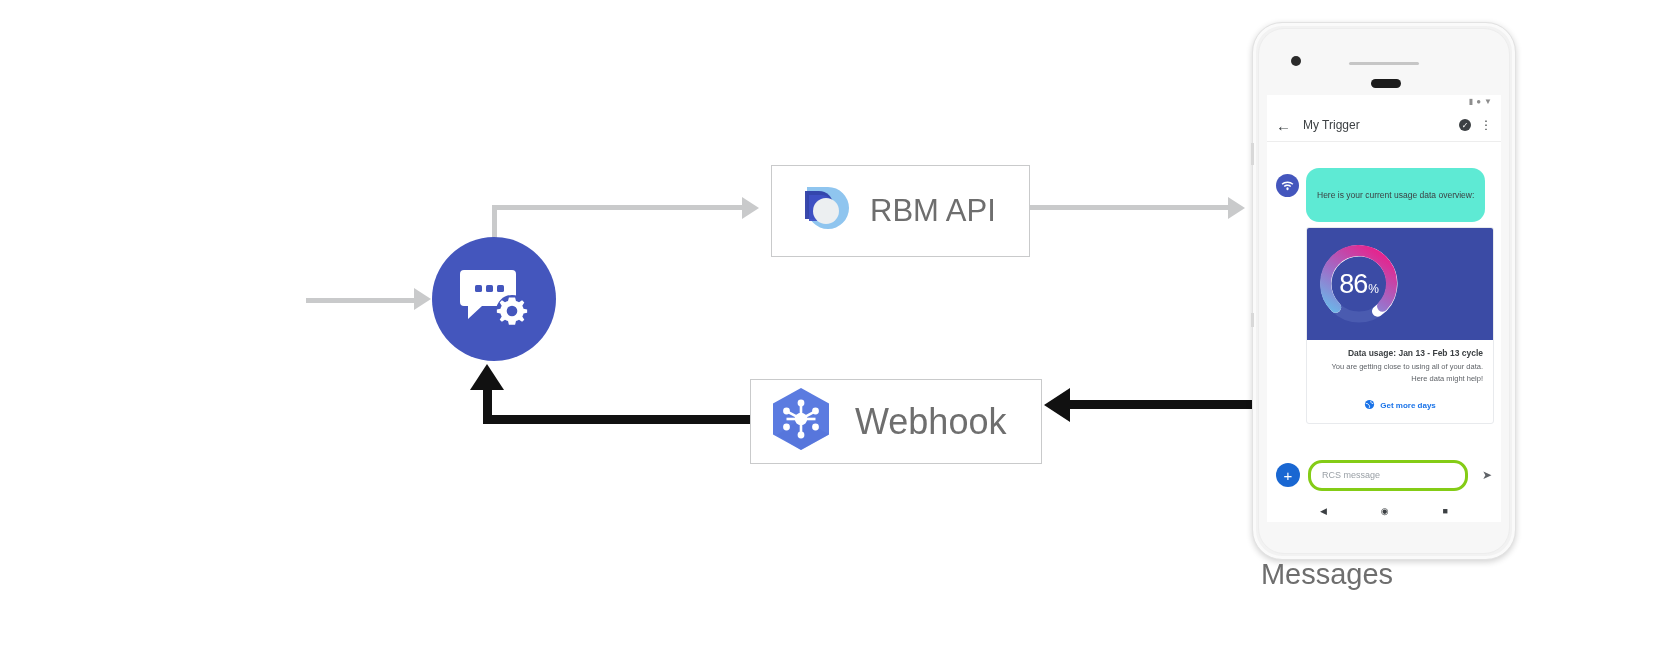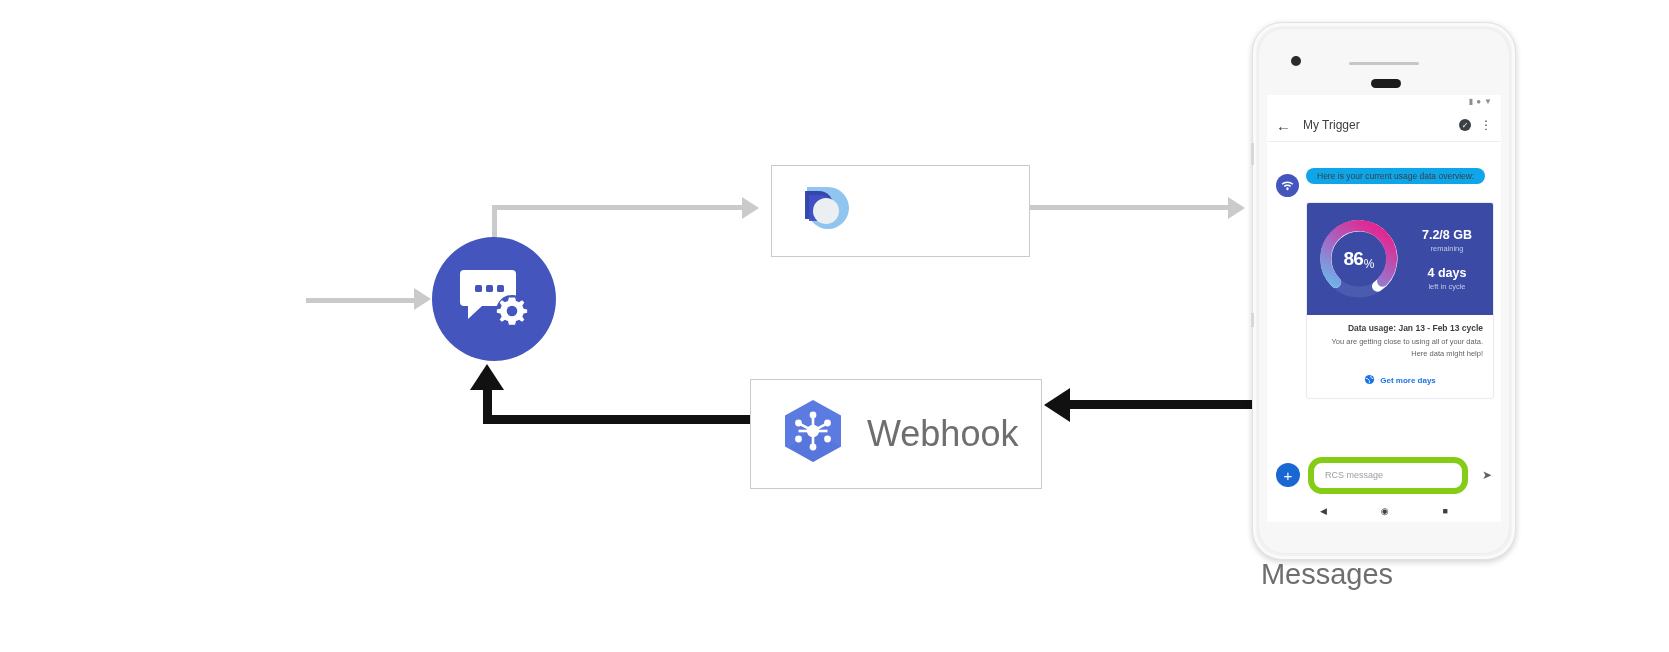--- a/index.html
+++ b/index.html
@@ -44,22 +44,22 @@
 
   
   #rbm-api-box {
     left: 771px; top: 165px; width: 259px; height: 92px;
     padding-left: 20px;
   }
   #rbm-api-box .node-label { font-size: 31px; margin-left: 16px; }
 
   
   #webhook-box {
-    left: 750px; top: 379px; width: 292px; height: 110px;
-    padding-left: 26px;
+    left: 750px; top: 379px; width: 292px; height: 85px;
+    padding-left: 14px;
   }
   #webhook-box .node-label { font-size: 36px; margin-left: 18px; }
 
   
   #rbm-agent {
     position: absolute;
     left: 432px; top: 237px;
     width: 124px; height: 124px;
     border-radius: 50%;
     background: #4456bd;
@@ -196,23 +196,23 @@
   }
   .msg-row { display: flex; align-items: flex-start; gap: 7px; }
   .avatar-rcs {
     width: 23px; height: 23px; border-radius: 50%;
     background: #4456bd;
     flex: 0 0 23px;
     display: flex; align-items: center; justify-content: center;
     margin-top: 6px;
   }
   .bubble {
-    background: #0ea5e9;
+    background: #5eead4;
     border-radius: 13px;
-    padding: 2px 11px;
+    padding: 21px 11px;
     font-size: 8.5px;
     line-height: 1.45;
     color: #3c4043;
     max-width: 168px;
   }
   .rich-card {
     margin-left: 30px;
     margin-top: 5px;
     width: 186px;
     border: 1px solid #e8eaed;
@@ -229,21 +229,21 @@
   .gauge-wrap {
     position: relative;
     width: 92px; height: 92px;
     margin-left: 6px;
   }
   .gauge-center {
     position: absolute; inset: 0;
     display: flex; align-items: center; justify-content: center;
     color: #ffffff;
   }
-  .gauge-value { font-size: 19px; font-weight: 700; letter-spacing: -1px; }
+  .gauge-value { font-size: 27px; font-weight: 400; letter-spacing: -1px; }
   .gauge-unit { font-size: 12px; margin-left: 1px; margin-top: 10px; }
   .card-media-right {
     flex: 1;
     display: flex; flex-direction: column;
     justify-content: center;
     align-items: center;
     gap: 13px;
     padding-right: 4px;
   }
   .stat-main { color: #ffffff; font-size: 12.5px; font-weight: 700; text-align: center; }
@@ -266,21 +266,21 @@
   }
   .plus-btn {
     width: 24px; height: 24px; border-radius: 50%;
     background: #1967d2; color: #fff;
     display: flex; align-items: center; justify-content: center;
     font-size: 15px; line-height: 1; flex: 0 0 24px;
   }
   .composer-field {
     flex: 1;
     height: 25px;
-    border: 6px solid #84cc16;
+    border: 3px solid #84cc16;
     border-radius: 14px;
     display: flex; align-items: center;
     padding: 0 11px;
   }
   .composer-placeholder { color: #9aa0a6; font-size: 9px; }
   .send-icon { color: #5f6368; font-size: 12px; margin-left: 6px; }
 
   
   .nav-bar {
     height: 26px;
@@ -341,20 +341,21 @@
 
   <div class="node-box" id="rbm-api-box">
     <span style="display:block;">
       <svg width="62" height="62" viewBox="0 0 62 62" xmlns="http://www.w3.org/2000/svg">
         <path d="M5 5 h31 a21 21 0 0 1 0 42 a21 21 0 0 1 -21 -21 v-21 z" transform="translate(0,4)" fill="#8fc5ef"></path>
         <path d="M13 13 h14 a14 14 0 0 1 0 28 h-14 z" fill="#2f3fa8" opacity="0.95"></path>
         <path d="M17 17 h12 a13 13 0 0 1 0 26 h-12 z" fill="#3f51c4" opacity="0.95"></path>
         <circle cx="34" cy="33" r="13" fill="#eceff1"></circle>
       </svg>
     </span>
+    <span class="node-label">RBM API</span>
   </div>
 
   <div class="node-box" id="webhook-box">
     <span style="display:block;">
       <svg width="72" height="70" viewBox="0 0 72 70" xmlns="http://www.w3.org/2000/svg">
         <path d="M36 3 L64 18.5 L64 49.5 L36 65 L8 49.5 L8 18.5 Z" fill="#5b7be0"></path>
         <path d="M36 33 L64 49.5 L36 65 L12 50 Z" fill="#5372d8" opacity=".45"></path>
         <g fill="#ffffff">
           <circle cx="36" cy="34" r="6.2"></circle>
           <circle cx="36" cy="18" r="3.4"></circle>
@@ -426,30 +427,20 @@
                 <circle cx="46" cy="46" r="33" fill="none" stroke="#4a5bb0" stroke-width="11"></circle>
                 <path d="M22.7 69.3 A33 33 0 1 1 64.5 73.2" fill="none" stroke="#ffffff" stroke-width="11" stroke-linecap="round"></path>
                 <path d="M22.7 69.3 A33 33 0 1 1 69.5 68.2" fill="none" stroke="url(#gaugeGrad)" stroke-width="11" stroke-linecap="round" stroke-dasharray="162 400"></path>
               </svg>
               <div class="gauge-center">
                 <span class="gauge-value">86</span>
                 <span class="gauge-unit">%</span>
               </div>
             </div>
 
-            <div class="card-media-right">
-              <div>
-                <div class="stat-main">7.2/8 GB</div>
-                <div class="stat-sub">remaining</div>
-              </div>
-              <div>
-                <div class="stat-main">4 days</div>
-                <div class="stat-sub">left in cycle</div>
-              </div>
-            </div>
           </div>
 
           <div class="card-body">
             <div class="card-title">Data usage: Jan 13 - Feb 13 cycle</div>
             <div class="card-desc">You are getting close to using all of your data. Here data might help!</div>
           </div>
 
           <div class="card-action">
             <span style="display:block;">
               <svg width="11" height="11" viewBox="0 0 24 24" xmlns="http://www.w3.org/2000/svg">

